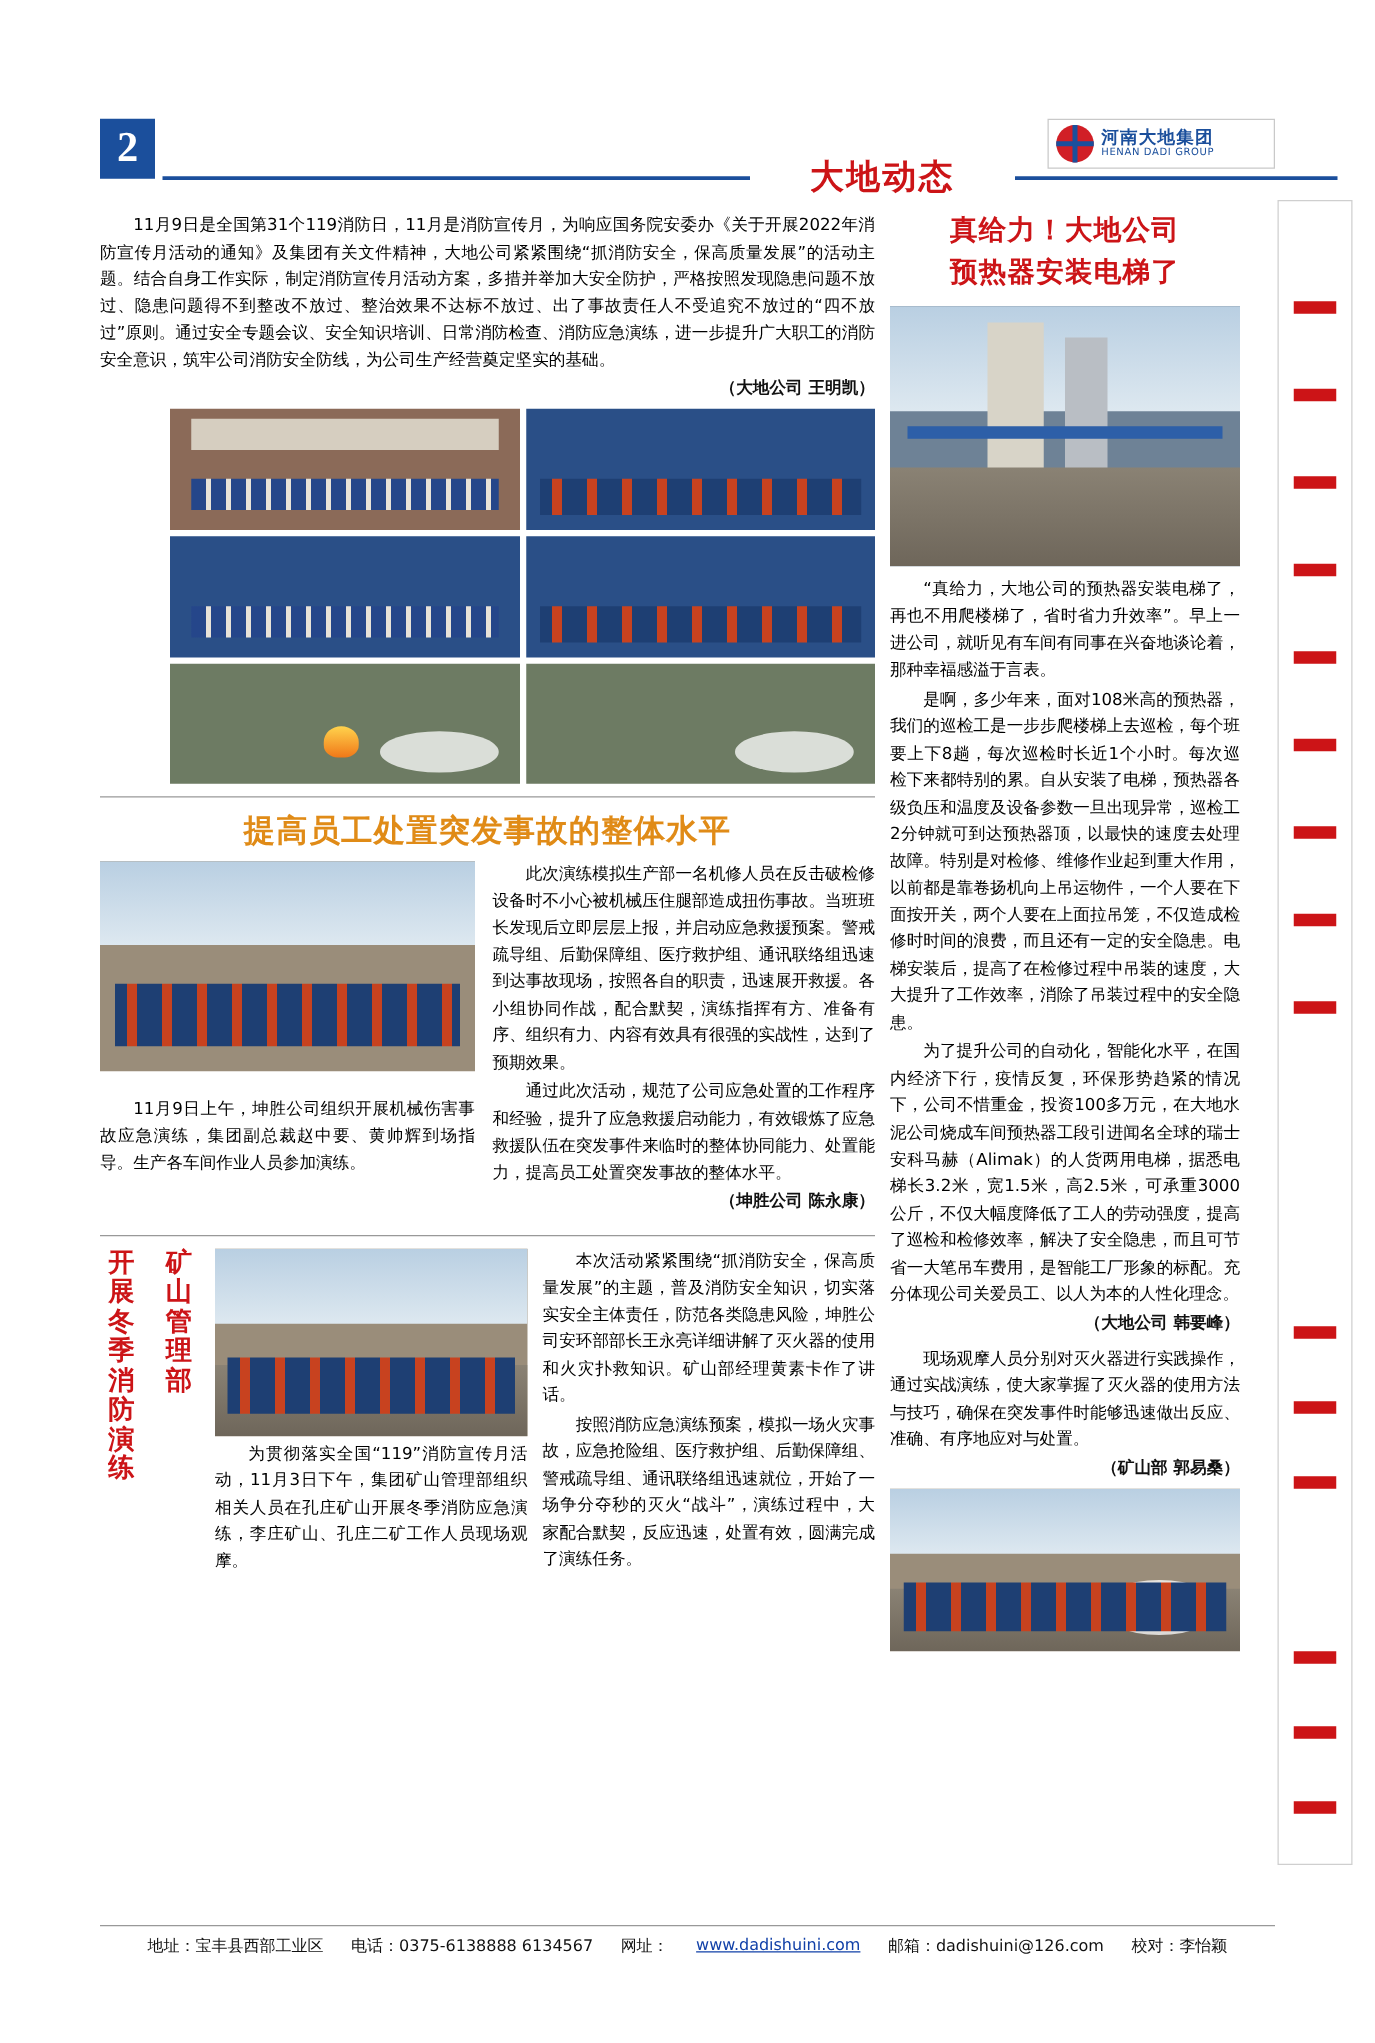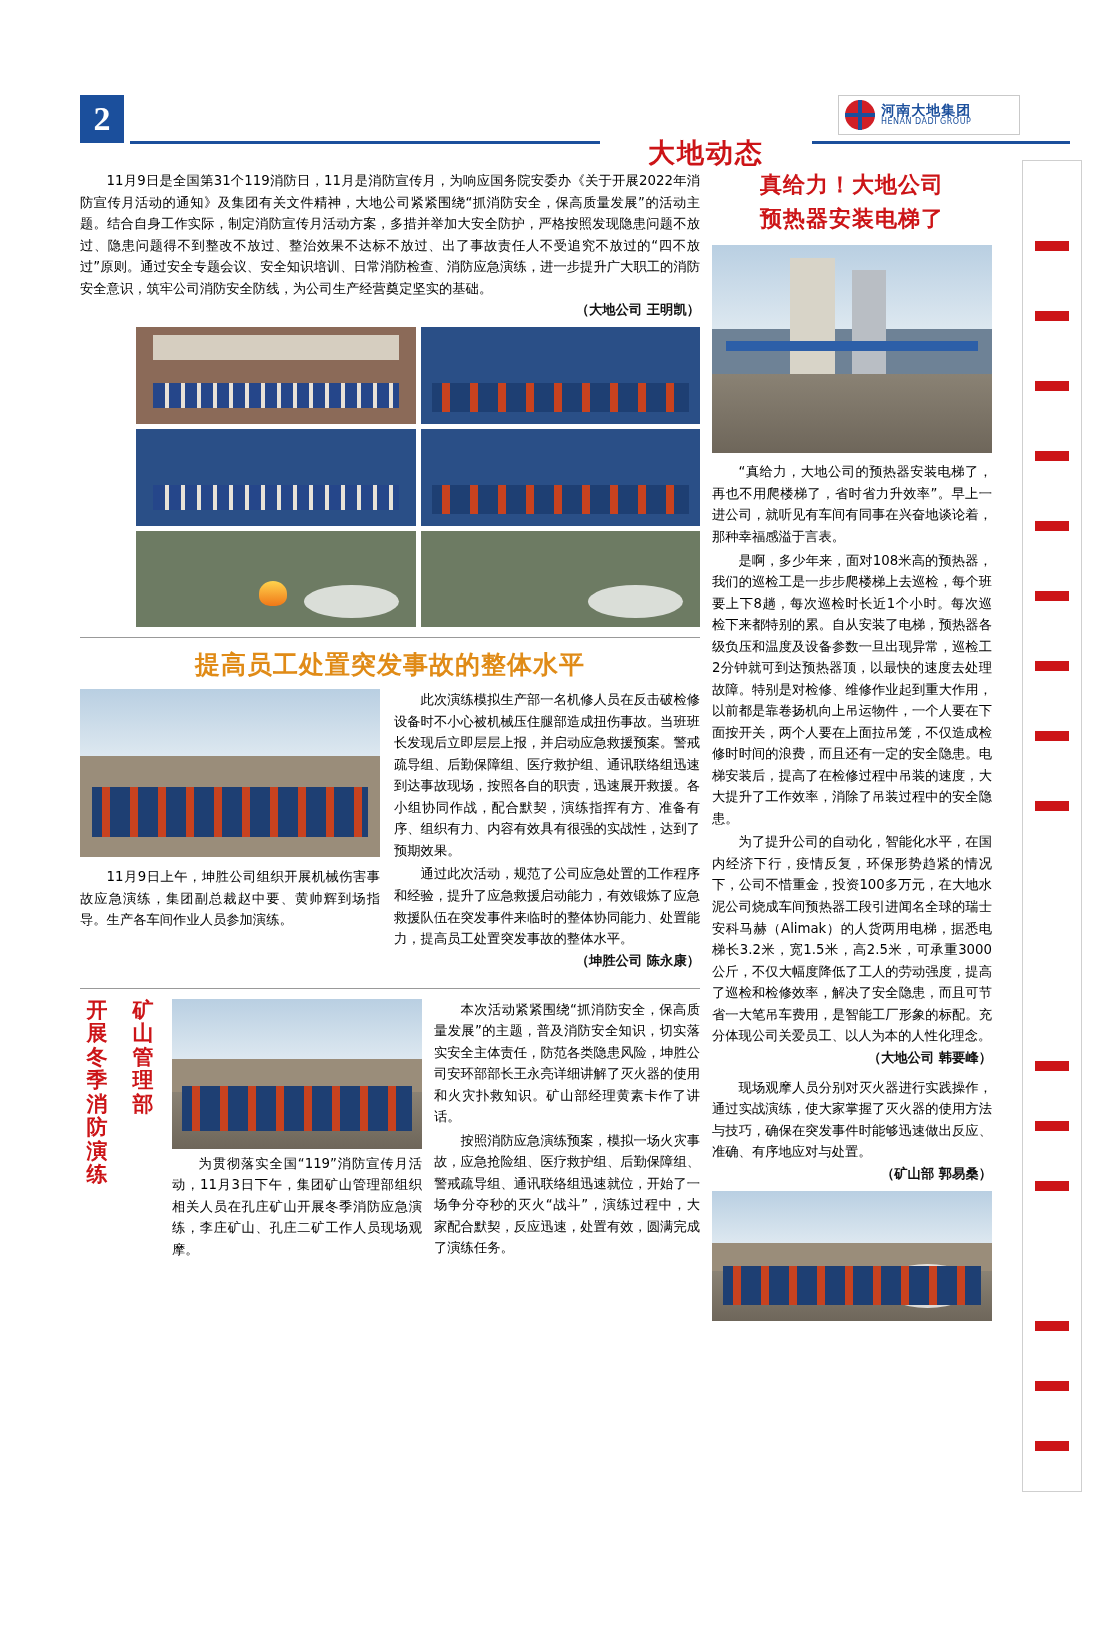--- a/index.html
+++ b/index.html
@@ -16,34 +16,34 @@
   
   .masthead{position:absolute;left:80px;top:95px;width:940px;height:60px;}
   .page-num{
     position:absolute;left:0;top:0;width:44px;height:48px;background:#1b4f9c;
     color:#fff;font-size:34px;font-weight:bold;line-height:48px;text-align:center;
     font-family:"Liberation Serif",serif;
   }
   .masthead-rule{position:absolute;left:50px;top:46px;width:520px;height:3px;background:#1b4f9c;}
   .masthead-rule2{position:absolute;left:700px;top:46px;width:290px;height:3px;background:#1b4f9c;}
   .section-title{
-    position:absolute;left:520px;top:40px;width:200px;text-align:center;
+    position:absolute;left:520px;top:28px;width:200px;text-align:center;
     font-size:27px;font-weight:bold;color:#cc1417;
     font-family:"DejaVu Sans",sans-serif;letter-spacing:2px;
     background:#fff;padding:0 6px;
   }
   .logo-box{
     position:absolute;right:0;top:0;width:182px;height:40px;border:1px solid #c9c9c9;
     display:flex;align-items:center;gap:6px;padding:2px 6px;box-sizing:border-box;background:#fff;
   }
   .logo-mark{width:30px;height:30px;border-radius:50%;background:#d11f26;position:relative;flex:0 0 auto;}
   .logo-mark:before{content:"";position:absolute;left:0;top:13px;width:30px;height:4px;background:#1b4f9c;}
   .logo-mark:after{content:"";position:absolute;left:13px;top:0;width:4px;height:30px;background:#1b4f9c;}
   .logo-text{line-height:1.1;}
-  .logo-cn{font-size:14px;font-weight:bold;color:#1b4f9c;letter-spacing:1px;text-align:center;}
+  .logo-cn{font-size:14px;font-weight:bold;color:#1b4f9c;letter-spacing:1px;}
   .logo-en{font-size:8px;color:#1b4f9c;letter-spacing:0.5px;}
 
   
   .col-left{position:absolute;left:80px;top:170px;width:620px;}
   .col-right{position:absolute;left:712px;top:170px;width:280px;}
 
   .rail{position:absolute;left:1022px;top:160px;width:58px;height:1330px;border:1px solid #cfcfcf;}
   .rail i{position:absolute;left:12px;width:34px;height:10px;background:#cc1417;display:block;}
 
   h1.headline{
@@ -149,21 +149,21 @@
     <div class="hr-thin"></div>
 
     <h2 class="headline2">提高员工处置突发事故的整体水平</h2>
 
     <div style="display:flex;gap:14px;">
       <div style="width:300px;flex:0 0 300px;">
         <div class="photo p-quarry" style="height:168px;">
           <span class="sky"></span>
             <span class="crowd"></span>
         </div>
-        <p class="body" style="margin-top:9px">11月9日上午，坤胜公司组织开展机械伤害事故应急演练，集团副总裁赵中要、黄帅辉到场指导。生产各车间作业人员参加演练。</p>
+        <p class="body" style="margin-top:20px">11月9日上午，坤胜公司组织开展机械伤害事故应急演练，集团副总裁赵中要、黄帅辉到场指导。生产各车间作业人员参加演练。</p>
       </div>
       <div style="flex:1;">
         <p class="body">此次演练模拟生产部一名机修人员在反击破检修设备时不小心被机械压住腿部造成扭伤事故。当班班长发现后立即层层上报，并启动应急救援预案。警戒疏导组、后勤保障组、医疗救护组、通讯联络组迅速到达事故现场，按照各自的职责，迅速展开救援。各小组协同作战，配合默契，演练指挥有方、准备有序、组织有力、内容有效具有很强的实战性，达到了预期效果。</p>
         <p class="body">通过此次活动，规范了公司应急处置的工作程序和经验，提升了应急救援启动能力，有效锻炼了应急救援队伍在突发事件来临时的整体协同能力、处置能力，提高员工处置突发事故的整体水平。</p>
         <div class="byline">（坤胜公司  陈永康）</div>
       </div>
     </div>
 
     <div class="hr-thin"></div>
 
@@ -227,14 +227,22 @@
       <i style="top:570px"></i>
       <i style="top:640px"></i>
     <i style="top:900px"></i>
       <i style="top:960px"></i>
       <i style="top:1020px"></i>
     <i style="top:1160px"></i>
       <i style="top:1220px"></i>
       <i style="top:1280px"></i>
   </div>
 
+  <div class="footer">
+    <span>地址：宝丰县西部工业区</span>
+    <span>电话：0375-6138888  6134567</span>
+    <span>网址：</span>
+    <a href="#">www.dadishuini.com</a>
+    <span>邮箱：dadishuini@126.com</span>
+    <span>校对：李怡颖</span>
+  </div>
 
 </div>
 
 </body></html>

